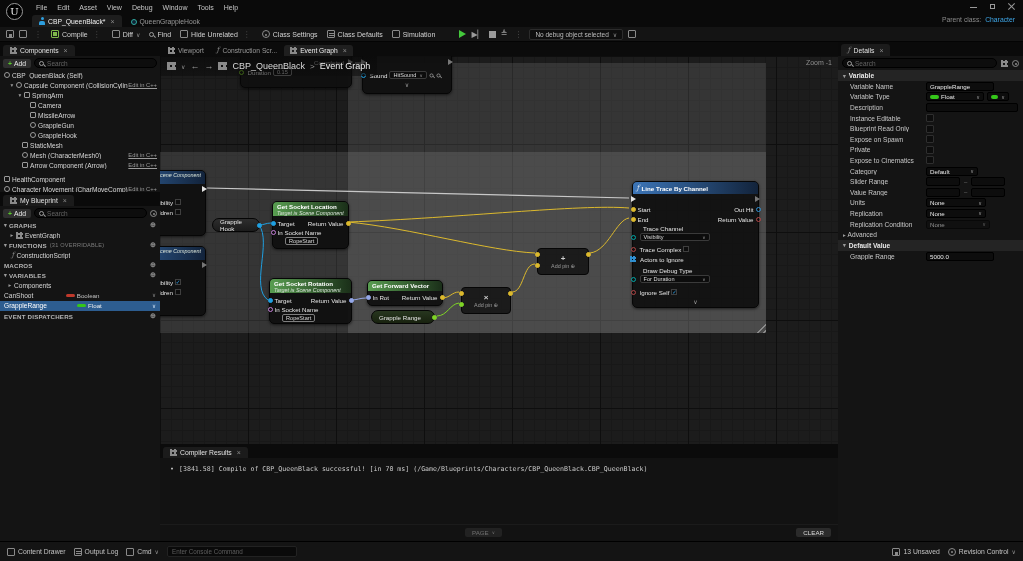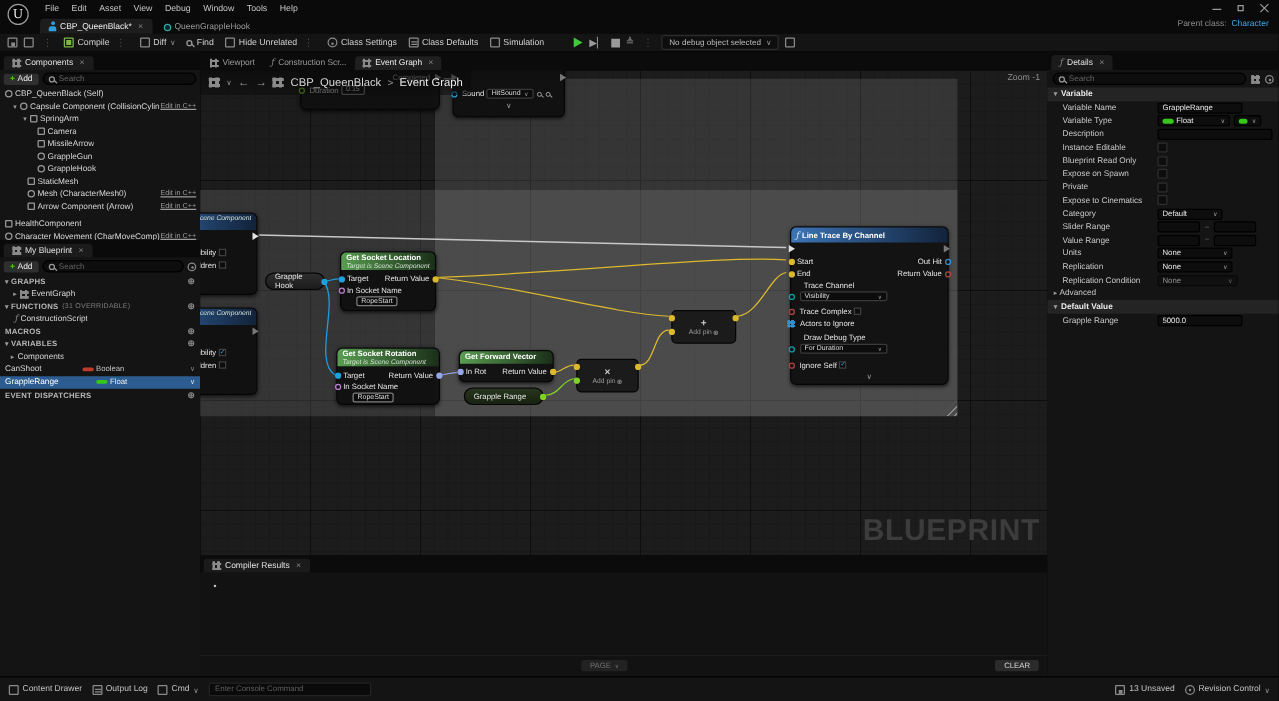--- a/index.html
+++ b/index.html
@@ -641,33 +641,33 @@
     <span class="bcic"></span>
     <span class="chev">∨</span>
     <span class="arrow">←</span>
     <span class="arrow">→</span>
     <span class="bcic"></span>
     <span class="root">CBP_QueenBlack</span>
     <span class="sep2">&gt;</span>
     <span class="cur">Event Graph</span>
   </div>
   <div class="zl">Zoom -1</div>
-  <div class="wm">BLUEPRINT</div>
 </div>
 
 <div class="compiler">
   <div class="ptabs" style="background:#0b0b0b">
       <div class="ptab">
     <span class="gridic"></span>
     <span>Compiler Results</span>
     <span class="x">×</span>
   </div>
     </div>
   <div class="cpbody">
     <span>•</span>
+    <span>[3841.58] Compile of CBP_QueenBlack successful! [in 70 ms] (/Game/Blueprints/Characters/CBP_QueenBlack.CBP_QueenBlack)</span>
   </div>
   <div class="cpfoot">
     <div class="pagebtn">
         <span>PAGE</span>
         <span class="cv" style="font-size:4.5px;color:#707070">∨</span>
       </div>
     <div class="clearbtn">CLEAR</div>
   </div>
 </div>
 

